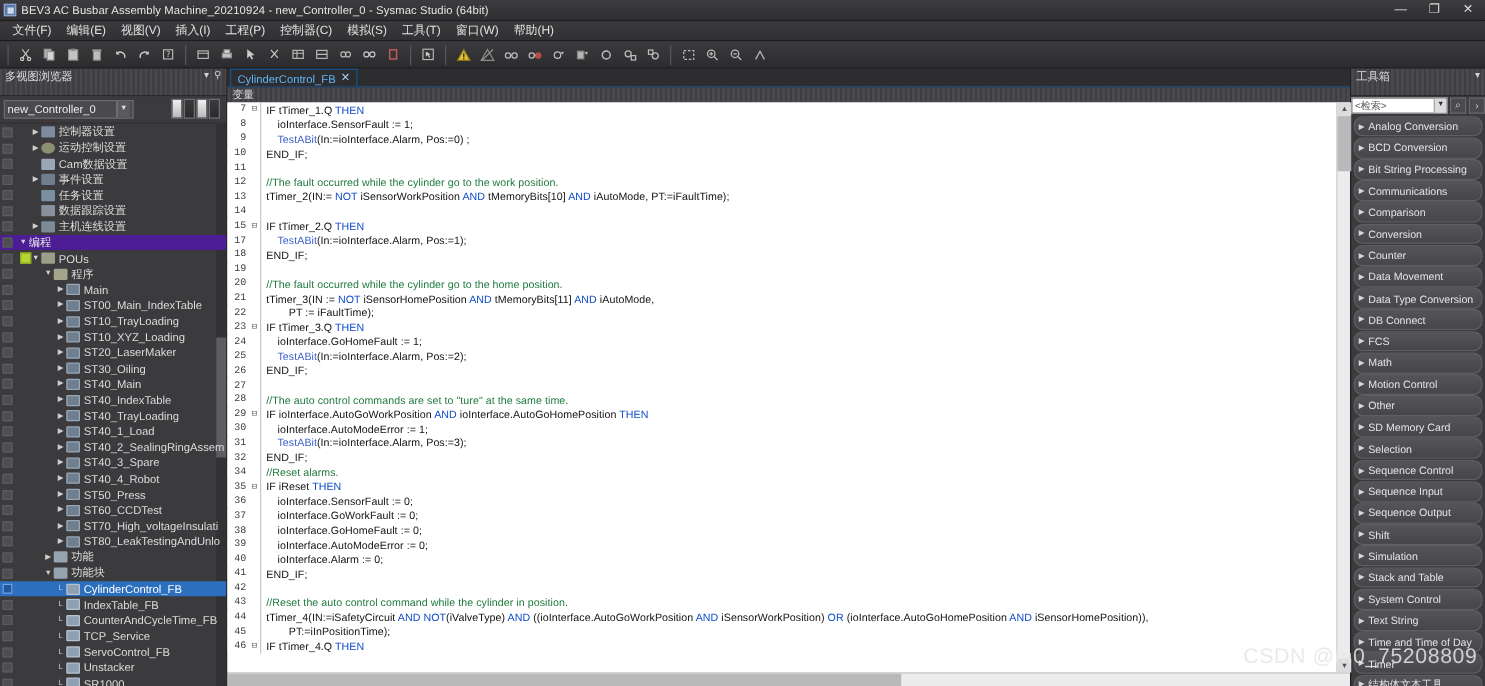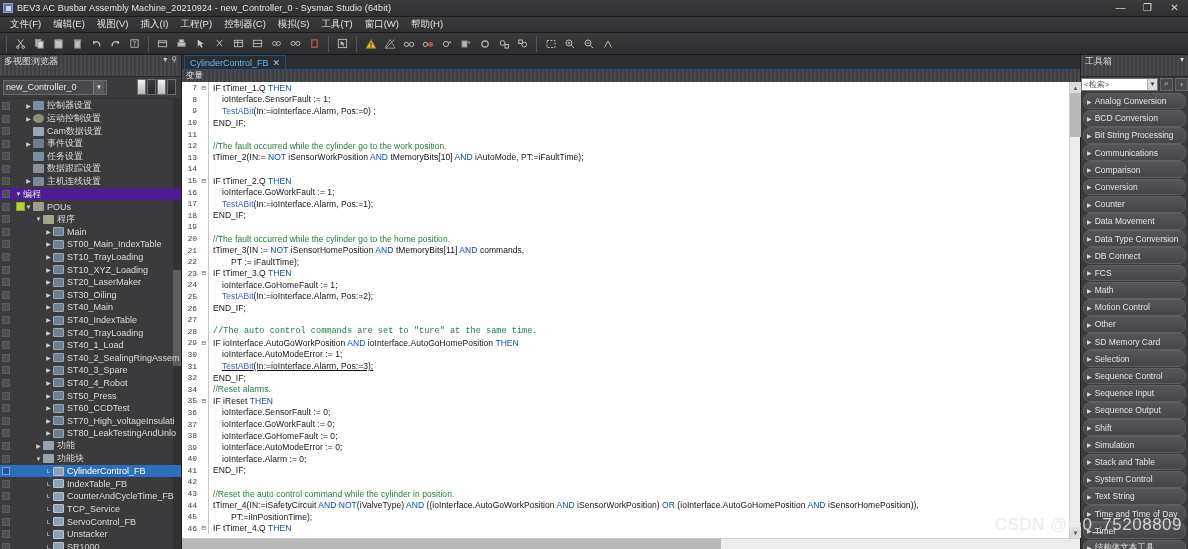--- a/index.html
+++ b/index.html
@@ -788,26 +788,20 @@
               <span class="bar"></span>
               <span class="ctext" style="padding-left: 2px;"></span>
             </div>
             <div class="cline">
               <span class="lnum">15</span>
               <span class="fold">⊟</span>
               <span class="bar"></span>
               <span class="ctext" style="padding-left: 2px;"><span class="">IF tTimer_2.Q  </span><span class="kw">THEN</span></span>
             </div>
             <div class="cline">
-              <span class="lnum">16</span>
-              <span class="fold"></span>
-              <span class="bar"></span>
-              <span class="ctext" style="padding-left: 11px;"><span class="">ioInterface.GoWorkFault := 1;</span></span>
-            </div>
-            <div class="cline">
               <span class="lnum">17</span>
               <span class="fold"></span>
               <span class="bar"></span>
               <span class="ctext" style="padding-left: 11px;"><span class="fn">TestABit</span><span class="">(In:=ioInterface.Alarm, Pos:=1);</span></span>
             </div>
             <div class="cline">
               <span class="lnum">18</span>
               <span class="fold"></span>
               <span class="bar"></span>
               <span class="ctext" style="padding-left: 2px;"><span class="">END_IF;</span></span>
@@ -821,21 +815,21 @@
             <div class="cline">
               <span class="lnum">20</span>
               <span class="fold"></span>
               <span class="bar"></span>
               <span class="ctext" style="padding-left: 2px;"><span class="cmt">//The fault occurred while the cylinder go to the home position.</span></span>
             </div>
             <div class="cline">
               <span class="lnum">21</span>
               <span class="fold"></span>
               <span class="bar"></span>
-              <span class="ctext" style="padding-left: 2px;"><span class="">tTimer_3(IN := </span><span class="kw">NOT</span><span class=""> iSensorHomePosition </span><span class="kw">AND</span><span class=""> tMemoryBits[11] </span><span class="kw">AND</span><span class=""> commands,</span></span>
+              <span class="ctext" style="padding-left: 2px;"><span class="">tTimer_3(IN := </span><span class="kw">NOT</span><span class=""> iSensorHomePosition </span><span class="kw">AND</span><span class=""> tMemoryBits[11] </span><span class="kw">AND</span><span class=""> iAutoMode,</span></span>
             </div>
             <div class="cline">
               <span class="lnum">22</span>
               <span class="fold"></span>
               <span class="bar"></span>
               <span class="ctext" style="padding-left: 20px;"><span class="">PT := iFaultTime);</span></span>
             </div>
             <div class="cline">
               <span class="lnum">23</span>
               <span class="fold">⊟</span>
@@ -863,39 +857,39 @@
             <div class="cline">
               <span class="lnum">27</span>
               <span class="fold"></span>
               <span class="bar"></span>
               <span class="ctext" style="padding-left: 2px;"></span>
             </div>
             <div class="cline">
               <span class="lnum">28</span>
               <span class="fold"></span>
               <span class="bar"></span>
-              <span class="ctext" style="padding-left: 2px; font-family: Liberation Mono, monospace;"><span class="cmt">//The auto control commands are set to "ture" at the same time.</span></span>
+              <span class="ctext" style="padding-left: 2px;"><span class="cmt">//The auto control commands are set to "ture" at the same time.</span></span>
             </div>
             <div class="cline">
               <span class="lnum">29</span>
               <span class="fold">⊟</span>
               <span class="bar"></span>
               <span class="ctext" style="padding-left: 2px;"><span class="">IF ioInterface.AutoGoWorkPosition </span><span class="kw">AND</span><span class=""> ioInterface.AutoGoHomePosition </span><span class="kw">THEN</span></span>
             </div>
             <div class="cline">
               <span class="lnum">30</span>
               <span class="fold"></span>
               <span class="bar"></span>
               <span class="ctext" style="padding-left: 11px;"><span class="">ioInterface.AutoModeError := 1;</span></span>
             </div>
             <div class="cline">
               <span class="lnum">31</span>
               <span class="fold"></span>
               <span class="bar"></span>
-              <span class="ctext" style="padding-left: 11px; text-decoration: underline;"><span class="fn">TestABit</span><span class="">(In:=ioInterface.Alarm, Pos:=3);</span></span>
+              <span class="ctext" style="padding-left: 11px;"><span class="fn">TestABit</span><span class="">(In:=ioInterface.Alarm, Pos:=3);</span></span>
             </div>
             <div class="cline">
               <span class="lnum">32</span>
               <span class="fold"></span>
               <span class="bar"></span>
               <span class="ctext" style="padding-left: 2px;"><span class="">END_IF;</span></span>
             </div>
             <div class="cline">
               <span class="lnum">34</span>
               <span class="fold"></span>

